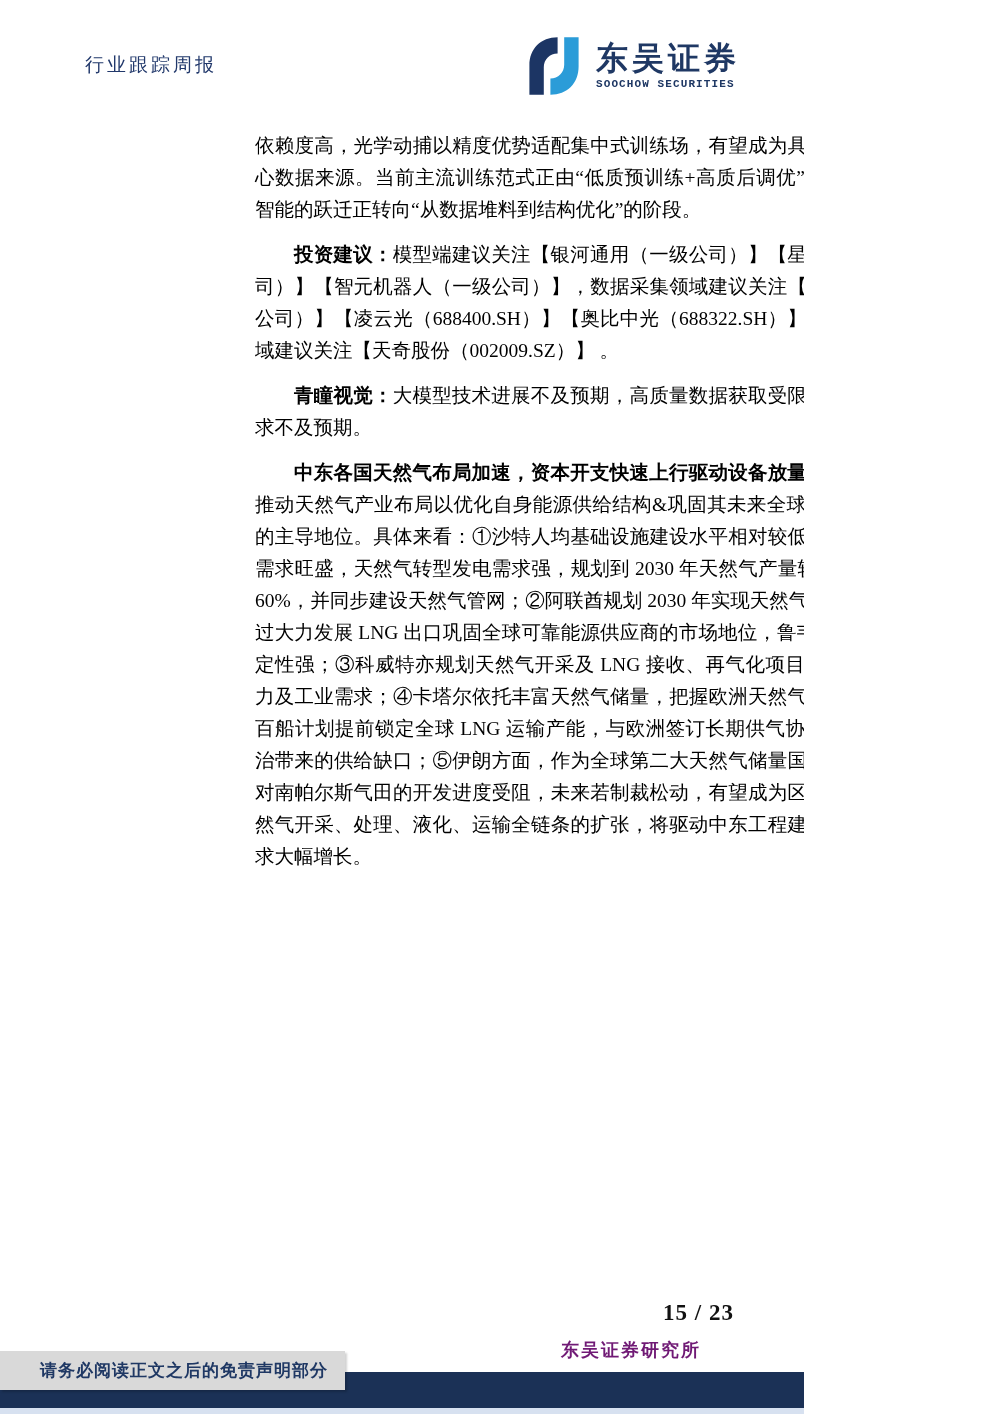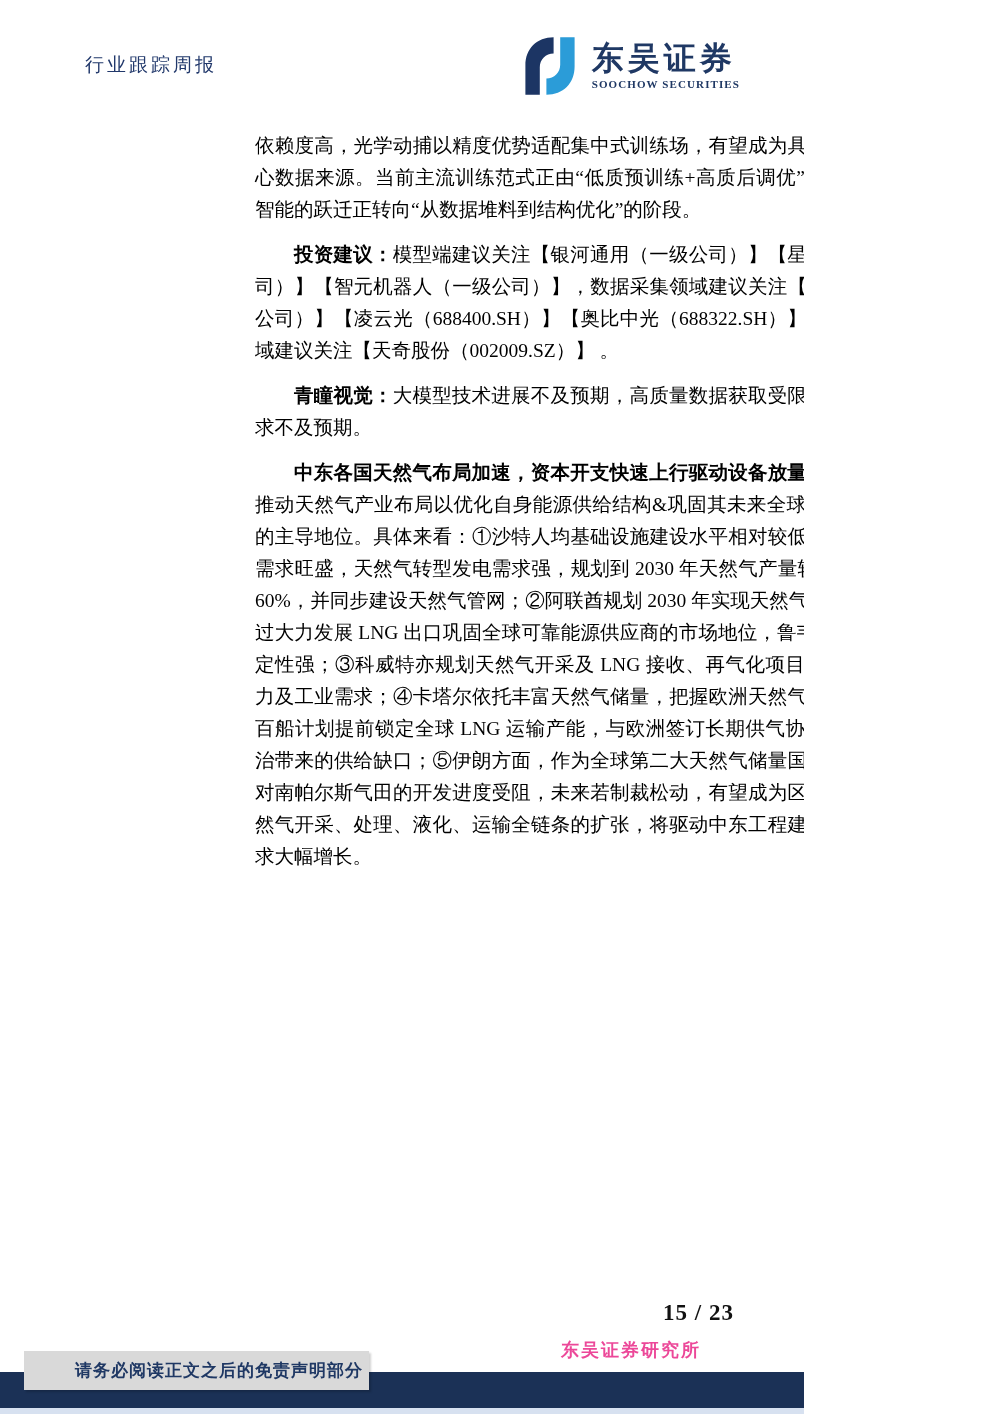--- a/index.html
+++ b/index.html
@@ -35,21 +35,21 @@
   .brand-cn {
     font-size: 32px;
     font-weight: 600;
     letter-spacing: 4px;
     line-height: 1.05;
     color: #1F3864;
     white-space: nowrap;
   }
   .brand-en {
     margin-top: 3px;
-    font-family: Liberation Serif, serif;
+    font-family: Liberation Mono, monospace;
     font-size: 11px;
     font-weight: bold;
     letter-spacing: 1.1px;
     color: #1F3864;
     white-space: nowrap;
   }
 
   
   .content {
     position: absolute;
@@ -83,21 +83,21 @@
     letter-spacing: 1px;
     white-space: nowrap;
   }
   .institute {
     position: absolute;
     top: 1338px;
     right: 103px;
     font-size: 18px;
     font-weight: 600;
     letter-spacing: 2px;
-    color: #ec4899;
+    color: #701a75;
     white-space: nowrap;
   }
   .footer-bar {
     position: absolute;
     left: 0;
     top: 1372px;
     width: 1000px;
     height: 36px;
     background: #1B3156;
   }
@@ -113,23 +113,22 @@
     position: absolute;
     left: 0;
     top: 1351px;
     width: 345px;
     height: 39px;
     background: #D9D9D9;
     box-shadow: 2px 2px 2px rgba(0,0,0,0.18);
     display: flex;
     align-items: center;
     box-sizing: border-box;
-    padding-left: 51px;
+    padding-left: 40px;
     z-index: 2;
-    margin-left: 24px;
   }
   .disclaimer-box span {
     font-size: 17px;
     font-weight: bold;
     letter-spacing: 1px;
     color: #1F3864;
     white-space: nowrap;
   }
 </style>
 </head>

